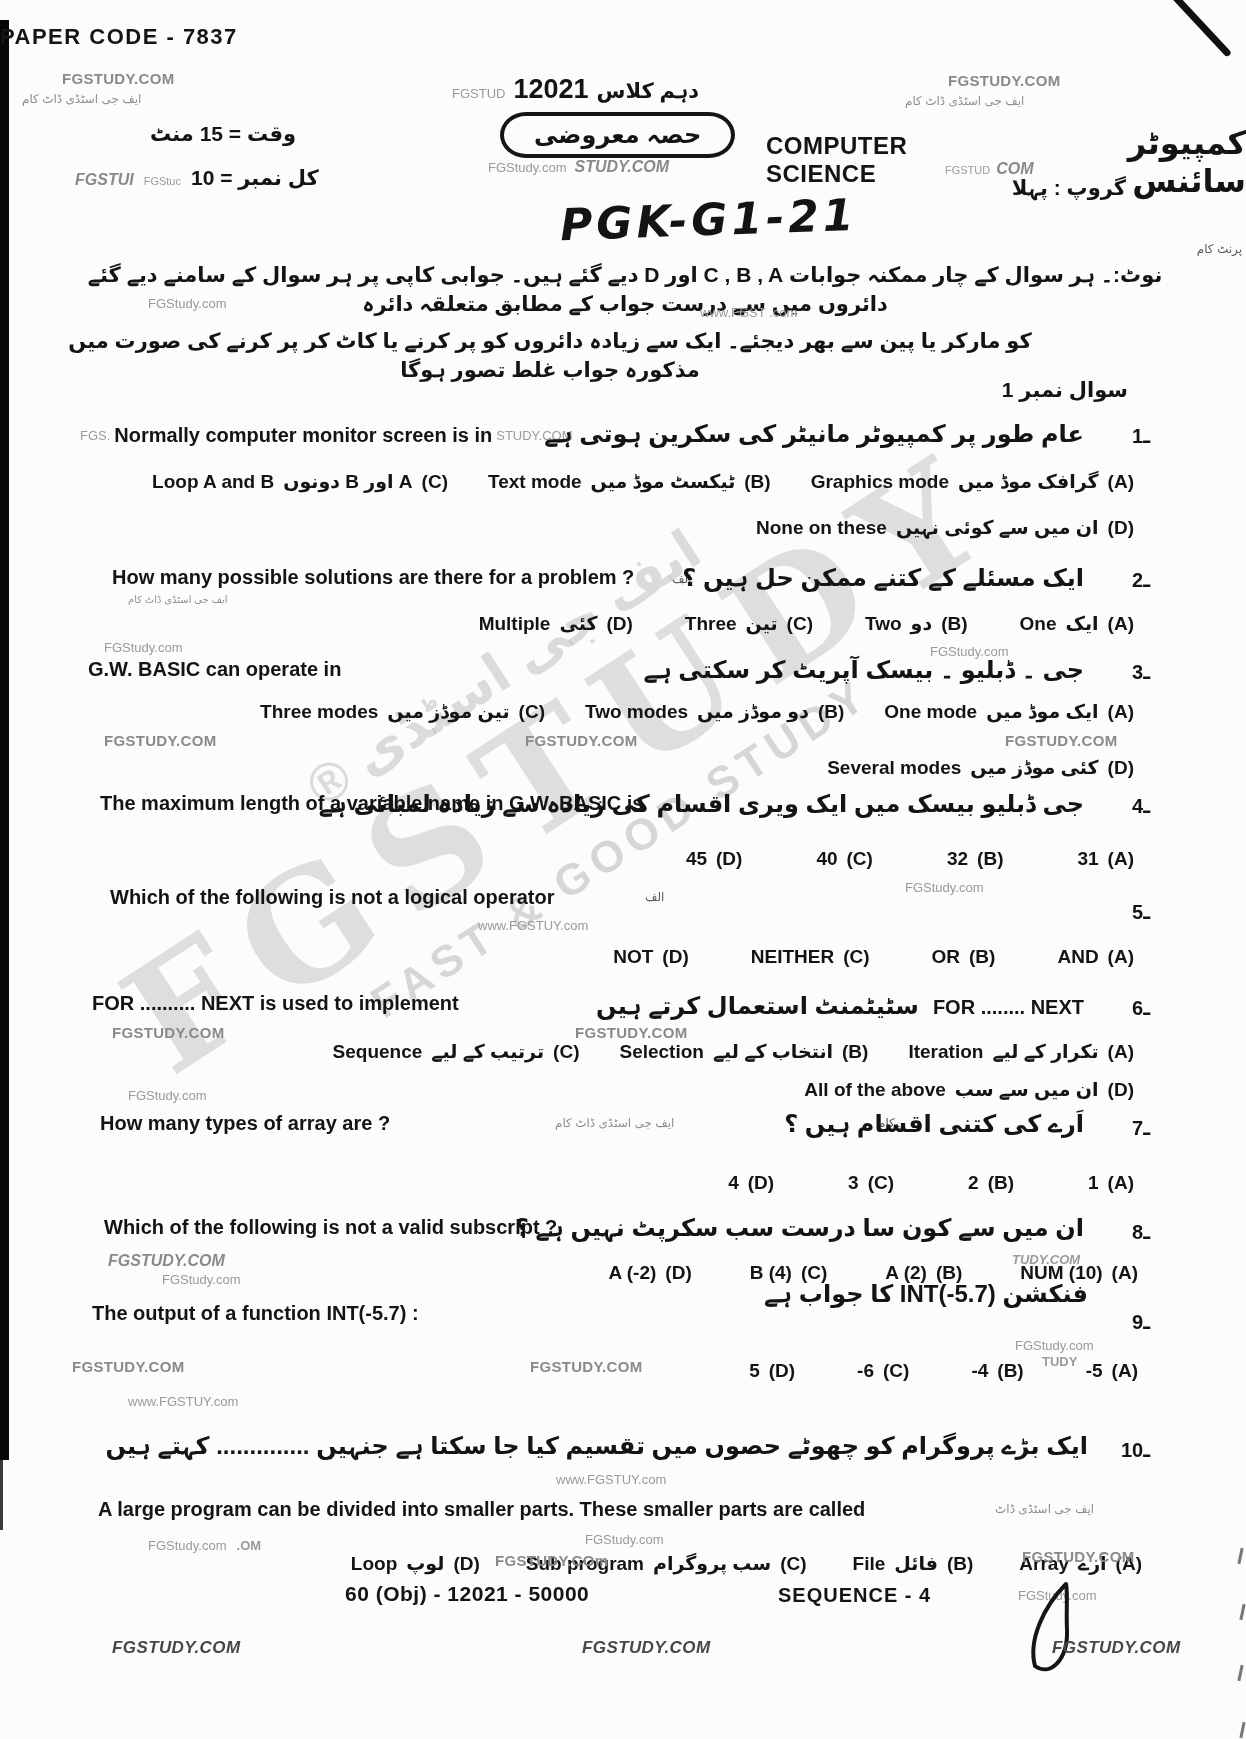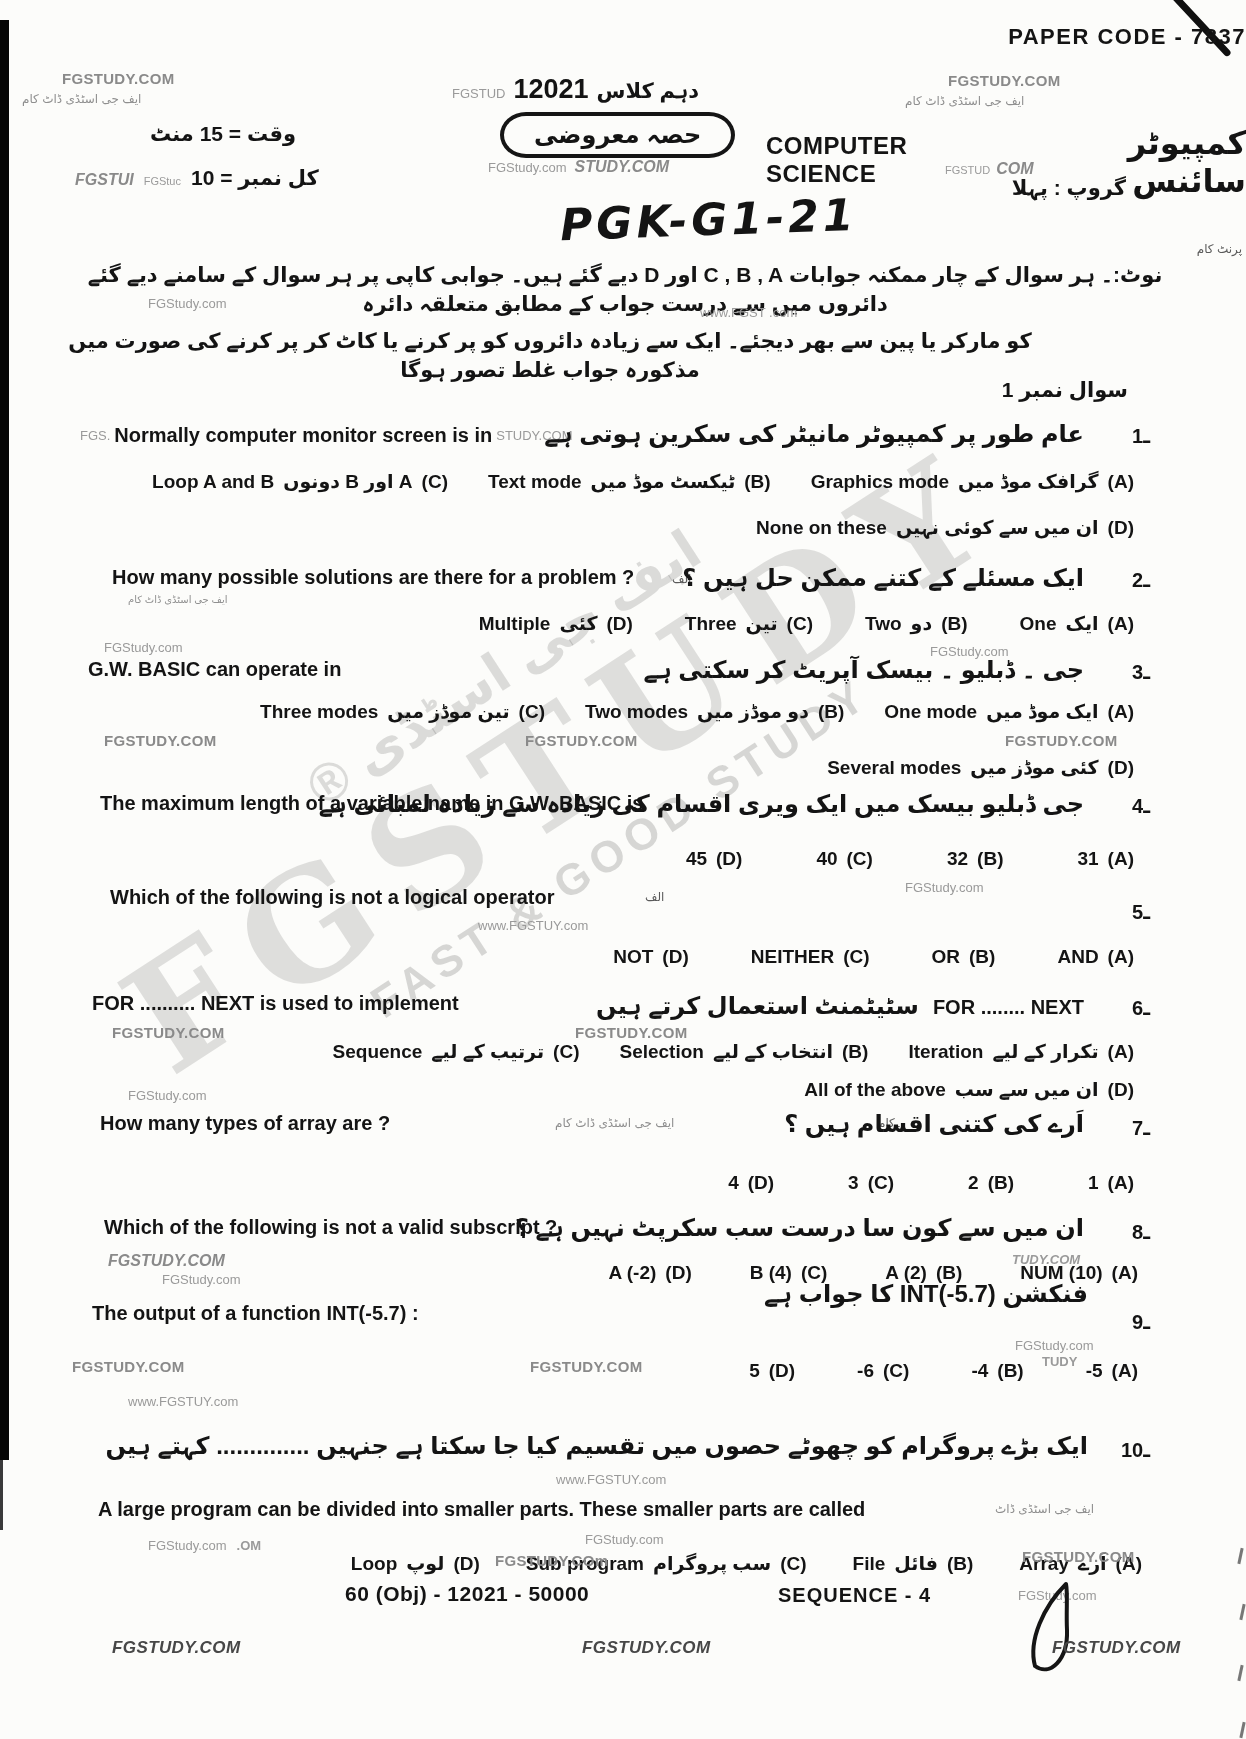--- a/index.html
+++ b/index.html
@@ -71,21 +71,21 @@
   </div>
 
   <div class="abs lbar"></div>
   <div class="abs lbar2"></div>
   <div class="abs stroke1" style="left:1152px;top:18px"></div>
   <div class="abs tick" style="left:1239px;top:1548px"></div>
   <div class="abs tick" style="left:1241px;top:1604px"></div>
   <div class="abs tick" style="left:1239px;top:1665px"></div>
   <div class="abs tick" style="left:1241px;top:1722px"></div>
 
-  <div class="abs h-papercode" style="left:0;top:24px;width:1246px;text-align:right">PAPER CODE - 7837</div>
+  <div class="abs h-papercode" style="left:0;top:24px;width:1246px;text-align:left">PAPER CODE - 7837</div>
 
   <div class="abs wm15" style="left:62px;top:70px">FGSTUDY.COM</div>
   <div class="abs wm15" style="left:948px;top:72px">FGSTUDY.COM</div>
   <div class="abs wm12u rtl" style="left:22px;top:92px">ایف جی اسٹڈی ڈاٹ کام</div>
   <div class="abs wm12u rtl" style="left:905px;top:94px">ایف جی اسٹڈی ڈاٹ کام</div>
 
   <div class="abs h-class" style="left:452px;top:74px">
     <span class="wm13">FGSTUD</span>
     <span class="h-class-num">12021</span>
     <span class="h-class-ur rtl">دہم کلاس</span>

